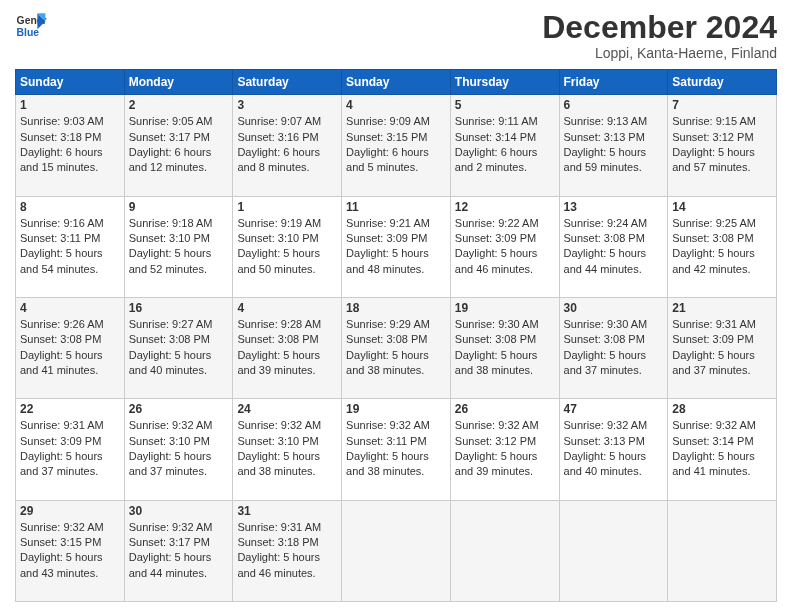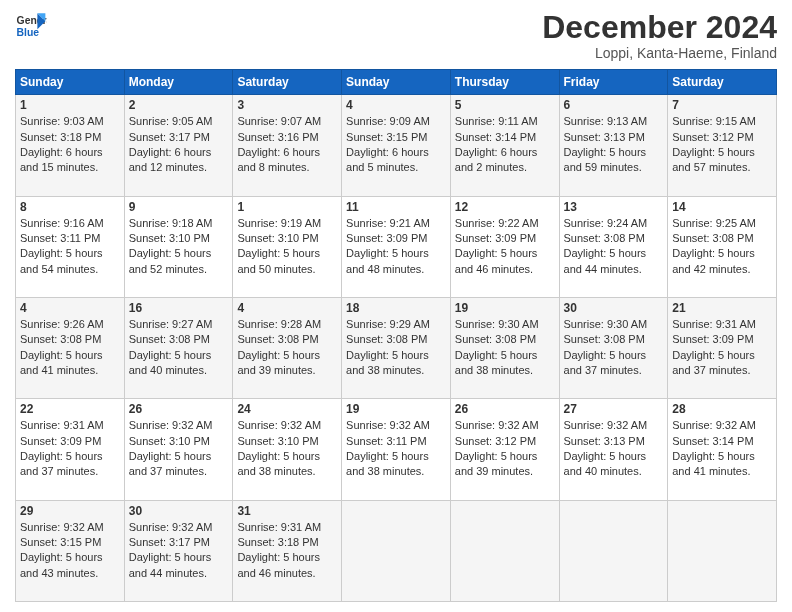--- a/index.html
+++ b/index.html
@@ -227,21 +227,21 @@
           </td>
           <td>
             <span class="day-num">19</span>
             <div class="day-info">Sunrise: 9:32 AM<br>Sunset: 3:11 PM<br>Daylight: 5 hours and 38 minutes.</div>
           </td>
           <td>
             <span class="day-num">26</span>
             <div class="day-info">Sunrise: 9:32 AM<br>Sunset: 3:12 PM<br>Daylight: 5 hours and 39 minutes.</div>
           </td>
           <td>
-            <span class="day-num">27</span>
+            <span class="day-num">47</span>
             <div class="day-info">Sunrise: 9:32 AM<br>Sunset: 3:13 PM<br>Daylight: 5 hours and 40 minutes.</div>
           </td>
           <td>
             <span class="day-num">28</span>
             <div class="day-info">Sunrise: 9:32 AM<br>Sunset: 3:14 PM<br>Daylight: 5 hours and 41 minutes.</div>
           </td>
         </tr>
         <tr>
           <td>
             <span class="day-num">29</span>

